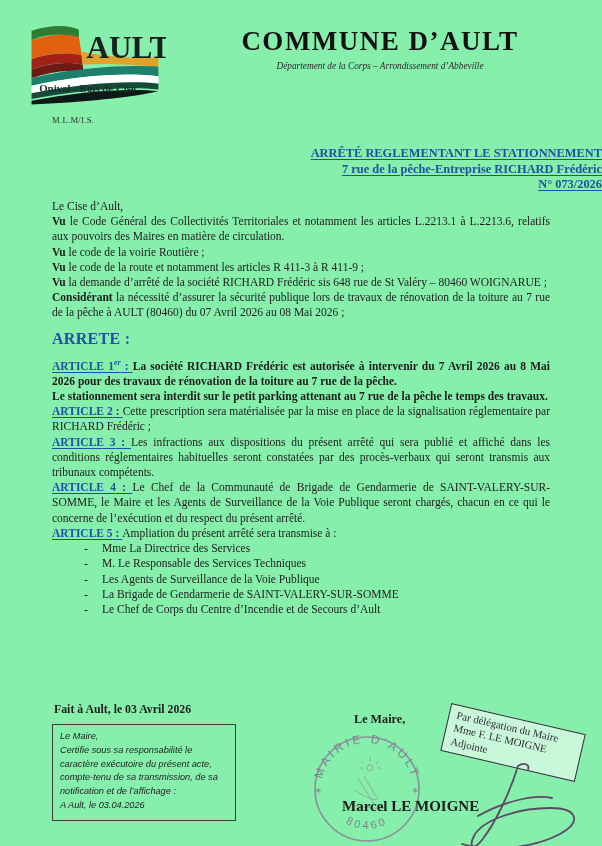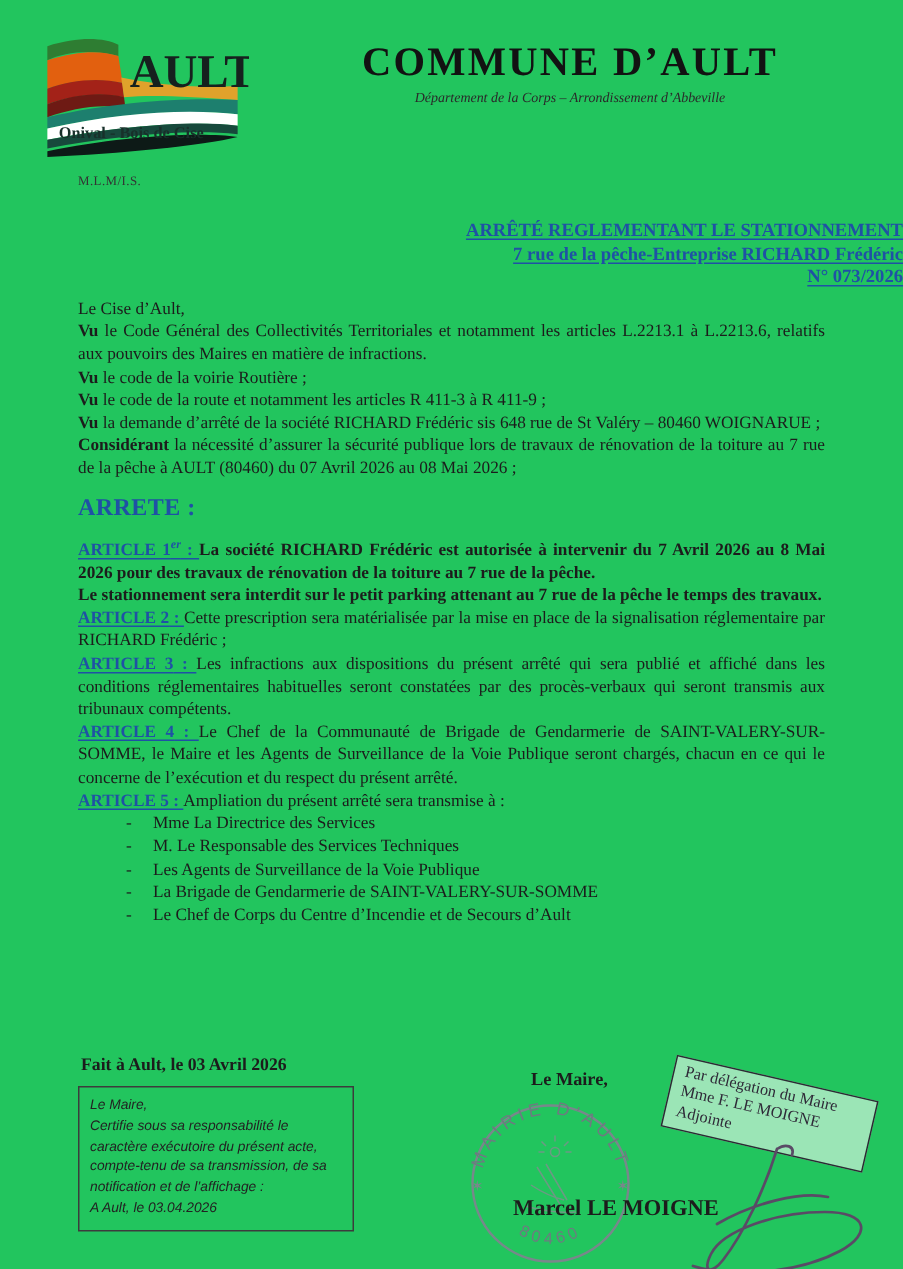--- a/index.html
+++ b/index.html
@@ -1,19 +1,19 @@
 <!DOCTYPE html>
 <html><head>
 <meta charset="utf-8">
 <style>
   * { margin:0; padding:0; box-sizing:border-box; }
   html,body { background:#888; }
   .page {
     position:relative; width:602px; height:846px; margin:0 auto;
-    background:#22c55e; overflow:hidden;
+    background:#86efac; overflow:hidden;
     font-family:"Liberation Serif","DejaVu Serif",serif;
     color:#1c1c1c;
   }
 
   
   .logo { position:absolute; left:24px; top:16px; }
   .commune-block { position:absolute; left:200px; top:26px; width:360px; text-align:center; }
   .commune-title { font-size:27px; font-weight:bold; letter-spacing:1.5px; color:#121212; }
   .commune-subtitle { margin-top:4px; font-size:9.3px; font-style:italic; color:#2a2a2a; }
   .ref { position:absolute; left:52px; top:115px; font-size:8.6px; letter-spacing:.3px; color:#333;text-align:right; }
@@ -83,21 +83,21 @@
   <div class="decree-title">
     <div class="tl">ARRÊTÉ REGLEMENTANT LE STATIONNEMENT</div>
     <div class="tl">7 rue de la pêche-Entreprise RICHARD Frédéric</div>
     <div class="tl">N° 073/2026</div>
   </div>
 
   <div class="doc-body">
 
     <div class="blk">
       <p>Le Cise d’Ault,</p>
-      <p><b class="lead">Vu</b><span> le Code Général des Collectivités Territoriales et notamment les articles L.2213.1 à L.2213.6, relatifs aux pouvoirs des Maires en matière de infractions.</span></p>
+      <p><b class="lead">Vu</b><span> le Code Général des Collectivités Territoriales et notamment les articles L.2213.1 à L.2213.6, relatifs aux pouvoirs des Maires en matière de circulation.</span></p>
       <p><b class="lead">Vu</b><span> le code de la voirie Routière ;</span></p>
       <p><b class="lead">Vu</b><span> le code de la route et notamment les articles R 411-3 à R 411-9 ;</span></p>
       <p><b class="lead">Vu</b><span> la demande d’arrêté de la société RICHARD Frédéric sis 648 rue de St Valéry – 80460 WOIGNARUE ;</span></p>
       <p><b class="lead">Considérant</b><span> la nécessité d’assurer la sécurité publique lors de travaux de rénovation de la toiture au 7 rue de la pêche à AULT (80460) du 07 Avril 2026 au 08 Mai 2026 ;</span></p>
     </div>
 
     <p class="blk arrete-head">ARRETE :</p>
 
     <p class="blk">
       <span class="art-label"><span>ARTICLE 1</span><sup>er</sup><span> : </span></span><span class="bold-art">La société RICHARD Frédéric est autorisée à intervenir du 7 Avril 2026 au 8 Mai 2026 pour des travaux de rénovation de la toiture au 7 rue de la pêche.</span>

